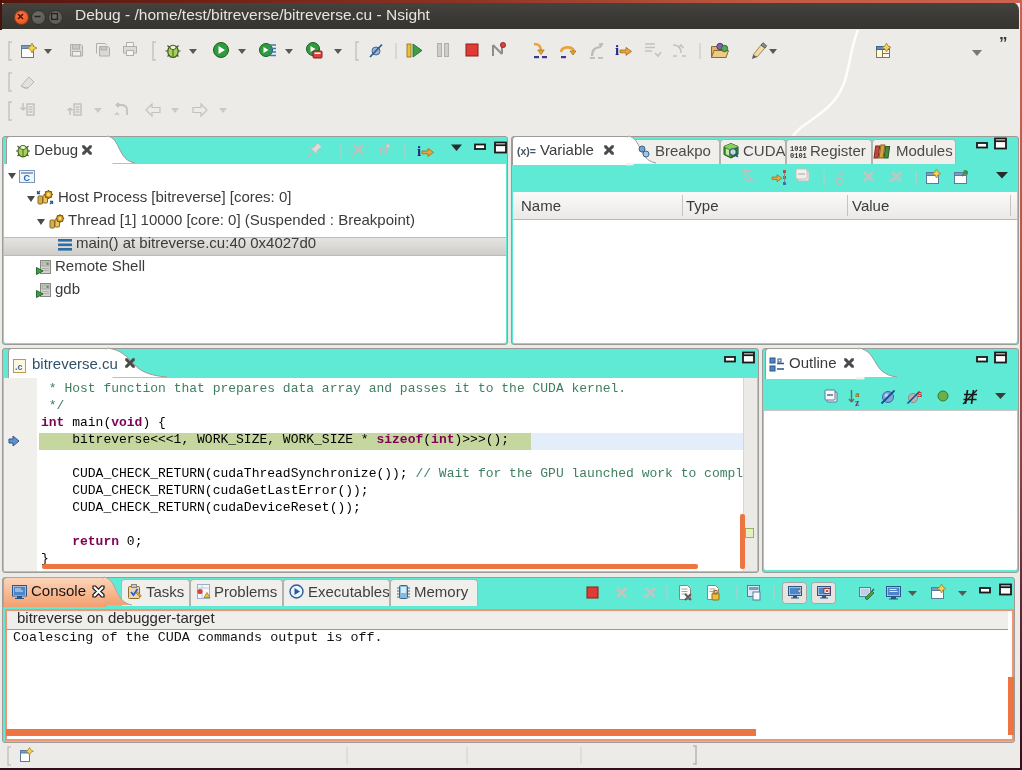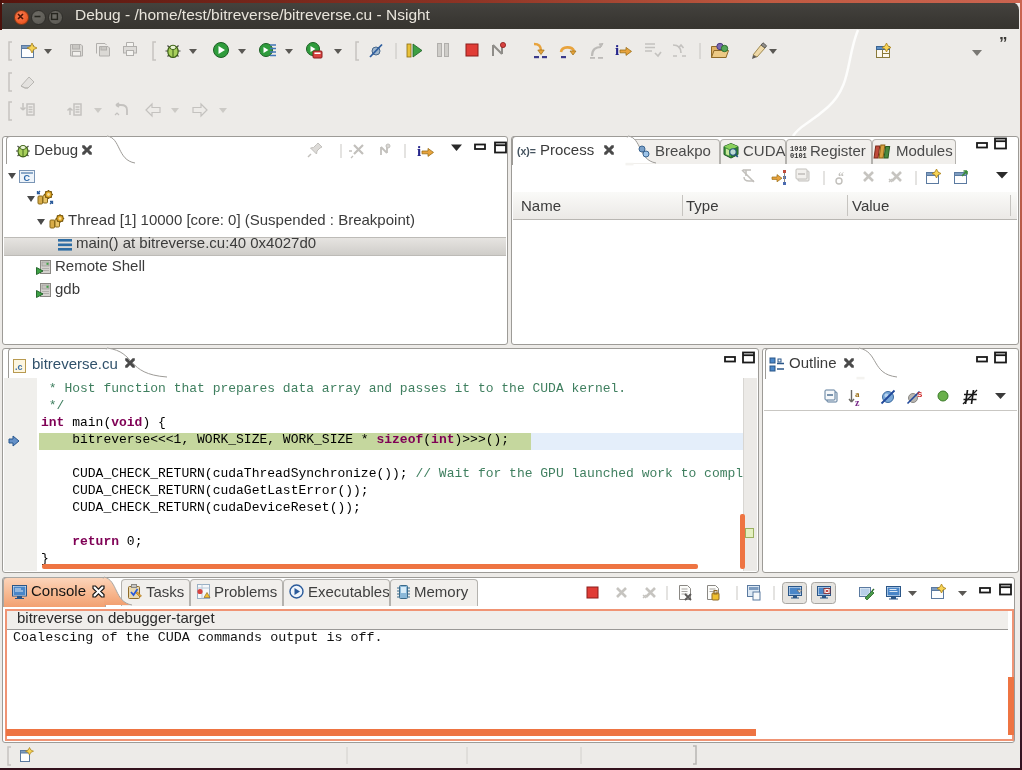--- a/index.html
+++ b/index.html
@@ -11,21 +11,21 @@
     background:linear-gradient(90deg,#57150e,#8c3324 45%,#c05a41 75%,#ca6450);}
   #deskRight{left:1019.5px;top:0;width:2.5px;height:770px;
     background:linear-gradient(180deg,#ca6450,#b85a47 30%,#8a4440 60%,#4a2230 85%,#301020);}
   #deskBottom{left:0;top:768px;width:1022px;height:2px;background:#33111c;}
   #deskLeft{left:0;top:0;width:2px;height:30px;background:#4a120c;}
   #titlebar{left:0;top:2px;width:1019px;height:27px;border-radius:8px 8px 0 0;
     background:linear-gradient(180deg,#45433e,#3b3935 60%,#37352f);}
   .winbtn{position:absolute;top:10px;width:13px;height:13px;border-radius:50%;}
   #title{position:absolute;left:75px;top:6px;color:#e8e4db;font-size:15.5px;font-weight:normal;letter-spacing:0px;}
   
-  .panel{position:absolute;background:#ffffff;border:1px solid #9d9b97;border-radius:3px;}
+  .panel{position:absolute;background:#5eead4;border:1px solid #9d9b97;border-radius:3px;}
   .white{position:absolute;background:#ffffff;}
   .tabtxt{position:absolute;font-size:15px;color:#3b3b3b;white-space:nowrap;}
   .atab{position:absolute;background:#fff;border:1px solid #9d9b97;border-bottom:none;border-radius:4px 4px 0 0;}
   svg{position:absolute;overflow:visible;}
   .mono{font-family:"Liberation Mono", monospace;}
   .cm{color:#3f7f5f;}
   .kw{color:#7f0055;}
 </style>
 </head>
 <body>
@@ -274,20 +274,21 @@
     <rect x="167" y="3.5" width="10" height="4.5" fill="#fff" stroke="#1a1a1a" stroke-width="1.8"></rect>
     <g fill="#fff" stroke="#1a1a1a" stroke-width="1.8">
         <rect x="187" y="1.5" width="11" height="10"></rect>
         <path d="M187 4.2 h11" fill="none"></path>
       </g>
   </svg>
   <div class="white" style="left:1px;top:27px;width:502px;height:179px;border-radius:0 0 2px 2px;"></div>
 
   <div class="abs" style="left:1px;top:100px;width:502px;height:19px;background:linear-gradient(180deg,#e6e4e1,#cfcdc9);border-top:1px solid #bdbbb7;border-bottom:1px solid #bdbbb7;box-sizing:border-box;"></div>
 
+  <div class="tabtxt" style="left:55px;top:51px;">Host Process [bitreverse] [cores: 0]</div>
   <div class="tabtxt" style="left:65px;top:74px;">Thread [1] 10000 [core: 0] (Suspended : Breakpoint)</div>
   <div class="tabtxt" style="left:73px;top:97px;">main() at bitreverse.cu:40 0x4027d0</div>
   <div class="tabtxt" style="left:52px;top:120px;">Remote Shell</div>
   <div class="tabtxt" style="left:52px;top:143px;">gdb</div>
   <svg style="left:0;top:27px;" width="504" height="180" viewBox="0 0 504 180">
 
     <path d="M5 9 h8 l-4 6 Z" fill="#4a4a4a"></path>
     <path d="M24 32 h8 l-4 6 Z" fill="#4a4a4a"></path>
     <path d="M34 55 h8 l-4 6 Z" fill="#4a4a4a"></path>
 
@@ -351,21 +352,21 @@
 
   <div class="atab" style="left:0px;top:-1px;width:116px;height:28px;"></div>
   <svg style="left:116px;top:-1px;" width="30" height="28">
       <path d="M0 0 C14 2 10 24 28 27 L0 27 Z" fill="#fff"></path>
       <path d="M0 0 C14 2 10 24 28 27" fill="none" stroke="#9d9b97"></path>
       <rect x="-2.5" y="26.8" width="8" height="2.6" fill="#f4f3f0"></rect>
     </svg>
   <svg style="left:5px;top:8px;" width="22" height="12" viewBox="0 0 22 12">
     <text x="0" y="10" font-size="10.5" font-weight="bold" fill="#44525e" font-family="Liberation Sans,sans-serif">(x)=</text>
   </svg>
-  <div class="tabtxt" style="left:28px;top:4px;">Process</div>
+  <div class="tabtxt" style="left:28px;top:4px;">Variable</div>
   <svg style="left:91px;top:7px;" width="12" height="12" viewBox="0 0 12 12">
       <path d="M1.2 1.2 L3.4 1.2 L6 3.9 L8.6 1.2 L10.8 1.2 L10.8 3.4 L8.1 6 L10.8 8.6 L10.8 10.8 L8.6 10.8 L6 8.1 L3.4 10.8 L1.2 10.8 L1.2 8.6 L3.9 6 L1.2 3.4 Z" fill="#4a4a4a"></path>
     </svg>
   <svg style="left:125px;top:8px;" width="14" height="13" viewBox="0 0 14 13">
       <circle cx="5" cy="4" r="3" fill="#7aa0c8" stroke="#3a6491"></circle>
       <circle cx="9" cy="9" r="3" fill="#9ec4e8" stroke="#3a6491"></circle>
     </svg>
   <div class="tabtxt" style="left:143px;top:5px;color:#4a4a4a;">Breakpo</div>
   <svg style="left:211px;top:6px;" width="17" height="16" viewBox="0 0 17 16">
     <path d="M8 0.5 L15 3.5 L15 11.5 L8 15 L1 11.5 L1 3.5 Z" fill="#3fa53f" stroke="#1a4e20"></path>

